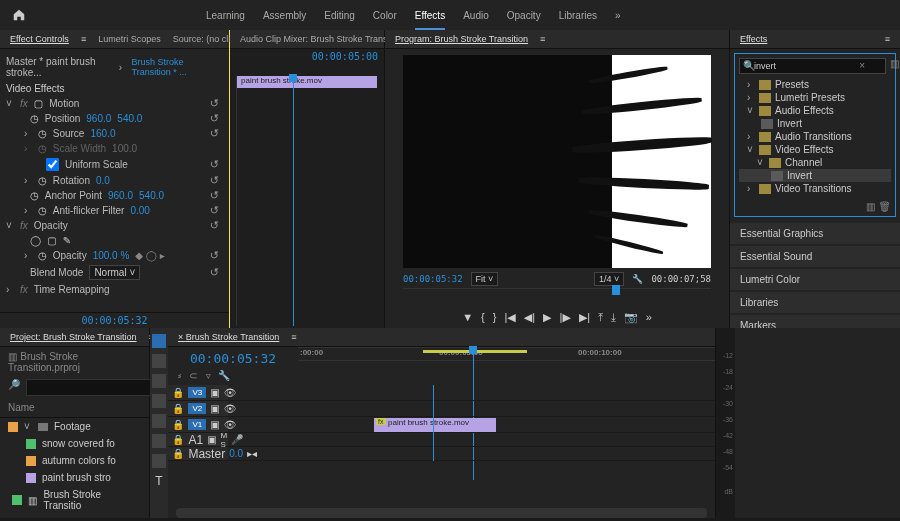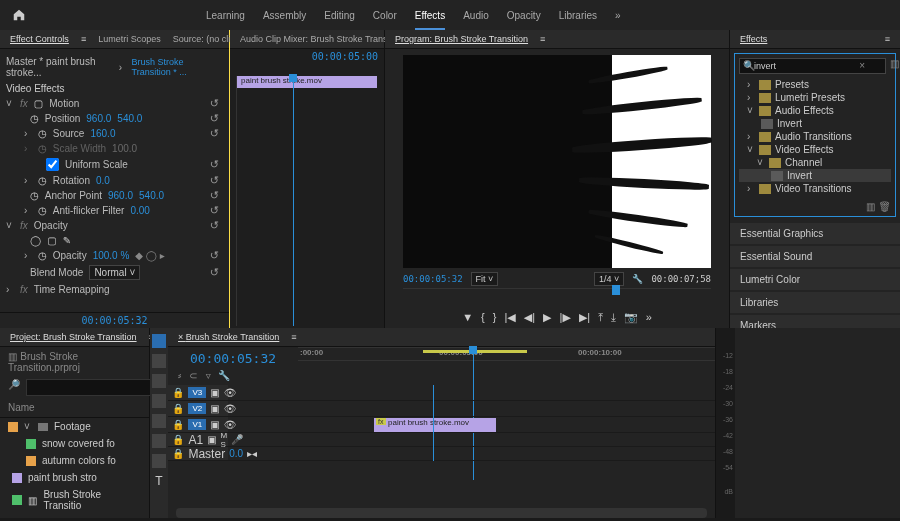--- a/index.html
+++ b/index.html
@@ -336,21 +336,21 @@
           <span>Footage</span>
         </div>
       <div class="item" style="padding-left:26px">
           <span class="swatch" style="background:#4fbf6b"></span>
           <span>snow covered fo</span>
         </div>
       <div class="item" style="padding-left:26px">
           <span class="swatch" style="background:#e7a24a"></span>
           <span>autumn colors fo</span>
         </div>
-      <div class="item" style="padding-left:12px">
+      <div class="item" style="padding-left:26px">
           <span class="swatch" style="background:#b6a3e6"></span>
           <span>paint brush stro</span>
         </div>
       <div class="item" style="padding-left:12px"><span class="swatch" style="background:#4fbf6b"></span>▥ <span>Brush Stroke Transitio</span></div>
     </div>
   </div>
 
   <div class="tools">
     <div class="tool sel"></div>
     <div class="tool"></div>

